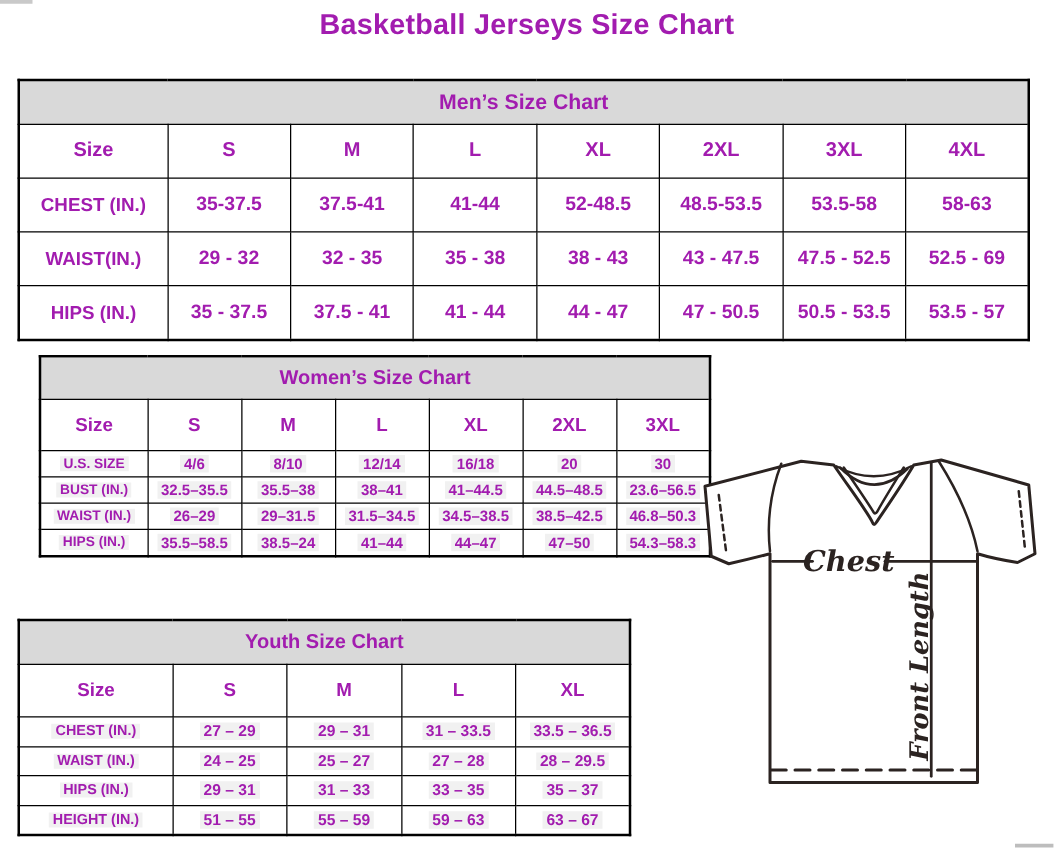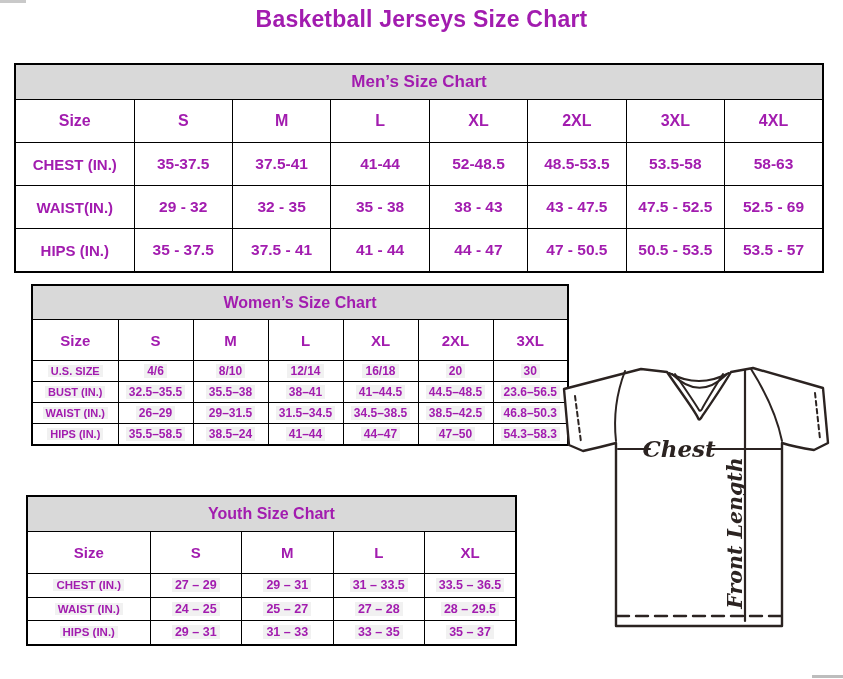--- a/index.html
+++ b/index.html
@@ -20,21 +20,21 @@
   #tbl-mens tbody td{height:42px;font-size:15.5px;}
   #tbl-mens tbody td.rowlabel{font-size:15px;}
   
   #tbl-womens{left:14px;top:284px;width:538px;margin-left:17px;}
   #tbl-womens col.c0{width:86px;}
   #tbl-womens tr.band th{height:33px;font-size:16px;}
   #tbl-womens tr.cols th{height:40px;font-size:15px;}
   #tbl-womens tbody td{height:20px;font-size:12px;text-align:center;}
   #tbl-womens tbody td.rowlabel{font-size:11px;}
   
-  #tbl-youth{left:14px;top:495px;width:491px;margin-left:12px;}
+  #tbl-youth{left:14px;top:495px;width:491px;}
   #tbl-youth col.c0{width:123px;}
   #tbl-youth tr.band th{height:34px;font-size:16px;}
   #tbl-youth tr.cols th{height:41px;font-size:15px;}
   #tbl-youth tbody td{height:22.5px;font-size:12.5px;}
   #tbl-youth tbody td.rowlabel{font-size:11.5px;}
   
   #tbl-womens tbody .hl,#tbl-youth tbody .hl{background:#f1f1f1;padding:0 3px;}
   
   .jersey{position:absolute;left:555px;top:355px;width:288px;height:292px;}
   .jersey text{font-family:"DejaVu Serif","Liberation Serif",serif;
@@ -208,20 +208,27 @@
           <td><span class="hl">27 – 28</span></td>
           <td><span class="hl">28 – 29.5</span></td>
         </tr>
         <tr>
           <td class="rowlabel"><span class="hl">HIPS (IN.)</span></td>
           <td><span class="hl">29 – 31</span></td>
           <td><span class="hl">31 – 33</span></td>
           <td><span class="hl">33 – 35</span></td>
           <td><span class="hl">35 – 37</span></td>
         </tr>
+        <tr>
+          <td class="rowlabel"><span class="hl">HEIGHT (IN.)</span></td>
+          <td><span class="hl">51 – 55</span></td>
+          <td><span class="hl">55 – 59</span></td>
+          <td><span class="hl">59 – 63</span></td>
+          <td><span class="hl">63 – 67</span></td>
+        </tr>
       </tbody>
     </table>
 
   <svg class="jersey" viewBox="0 0 288 292" fill="none" stroke="#2b2321" stroke-linejoin="round" stroke-linecap="round">
 
     <path fill="#ffffff" stroke-width="2.4" d="M112,17 L86,14 L9,34 L14,90 L28,96 Q46,92 61,88 L61,271 L227,271 L227,88 Q240,92 259,95 L273,88 L268,33 L198,13 L176,17
          C166,34 152,54 146,63 Q144,66 143,63 C140,56 125,36 112,17 Z"></path>
 
     <path stroke-width="2" d="M70,16 Q57,50 61,86"></path>
     <path stroke-width="2" d="M196,14 Q220,52 227,86"></path>

